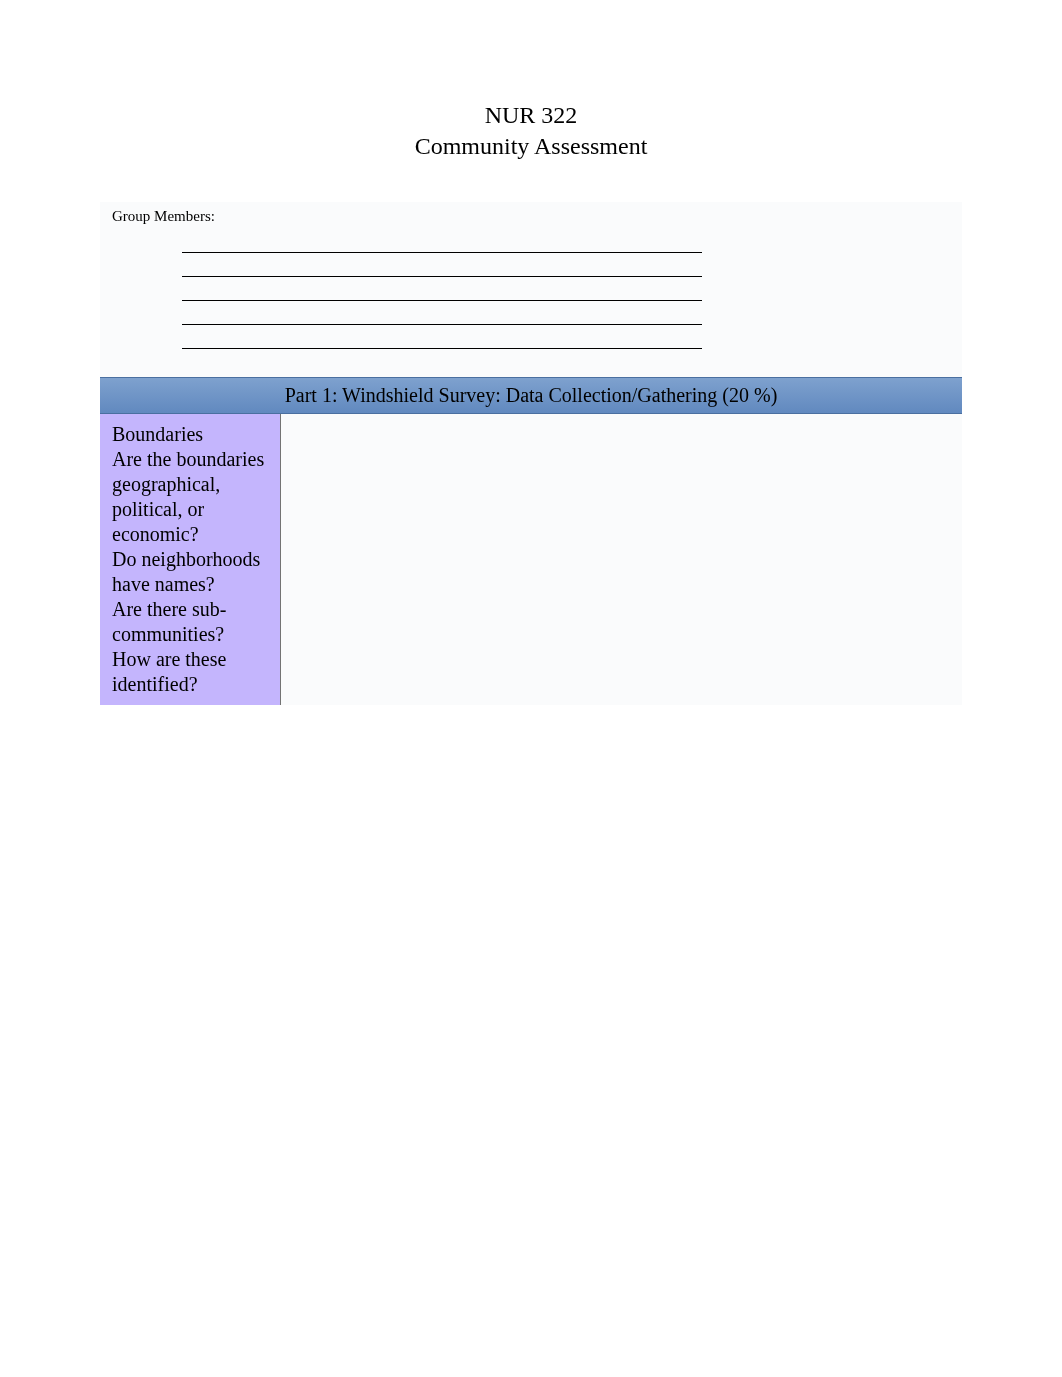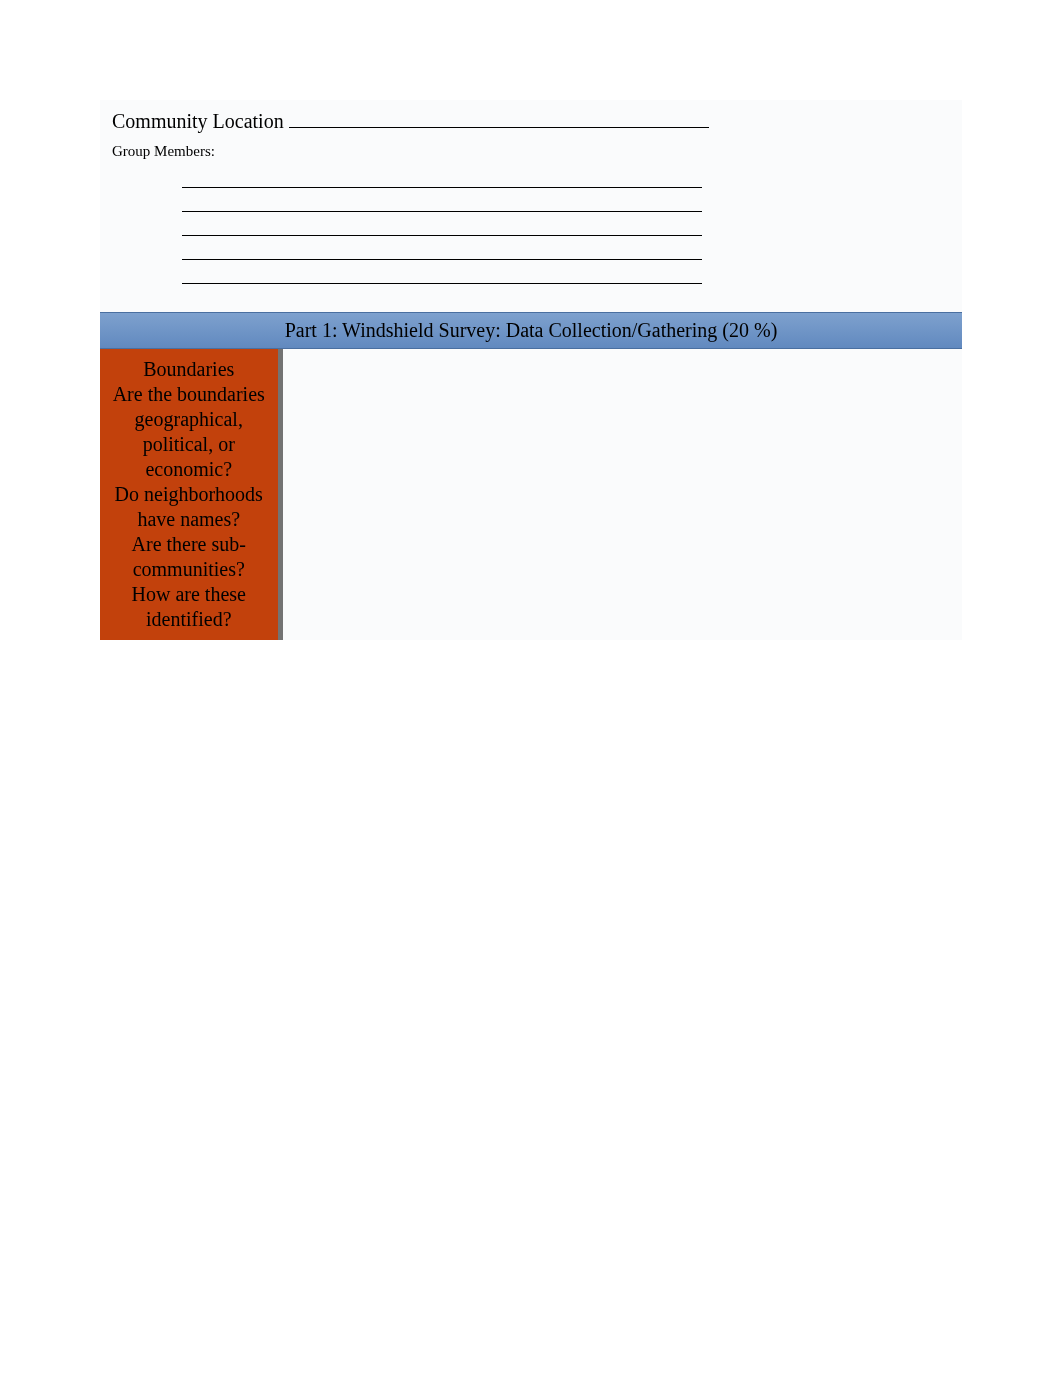--- a/index.html
+++ b/index.html
@@ -71,50 +71,48 @@
       border-collapse: collapse;
     }
     .survey-table td {
       vertical-align: top;
       padding: 8px 12px;
       font-size: 20px;
       line-height: 1.25;
     }
     .survey-table td.prompt {
       width: 180px;
-      background: #c2410c;
-      border-right: 5px solid #737373;
-      text-align: center;
+      background: #c4b5fd;
+      border-right: 1px solid #737373;
     }
     .survey-table td.answer {
       background: #fafbfc;
     }
     .survey-table tr + tr td {
       border-top: 2px solid #ffffff;
     }
     .prompt .head {
       display: block;
     }
     .members-lines {
       padding-top: 4px;
     }
   </style>
 </head>
 <body>
 
 <div class="page">
 
+  <div class="title-block">
+    <div class="title-line">NUR 322</div>
+    <div class="title-line">Community Assessment</div>
+  </div>
 
   <div class="form-box">
 
-    <div class="loc-row">
-      <span>Community Location</span>
-      <span> </span>
-      <span class="loc-line"></span>
-    </div>
 
     <div class="members-row">
       <span class="members-label">Group Members:</span>
       <div class="members-lines">
         <span class="blank-line"></span>
         <span class="blank-line"></span>
         <span class="blank-line"></span>
         <span class="blank-line"></span>
         <span class="blank-line"></span>
       </div>

